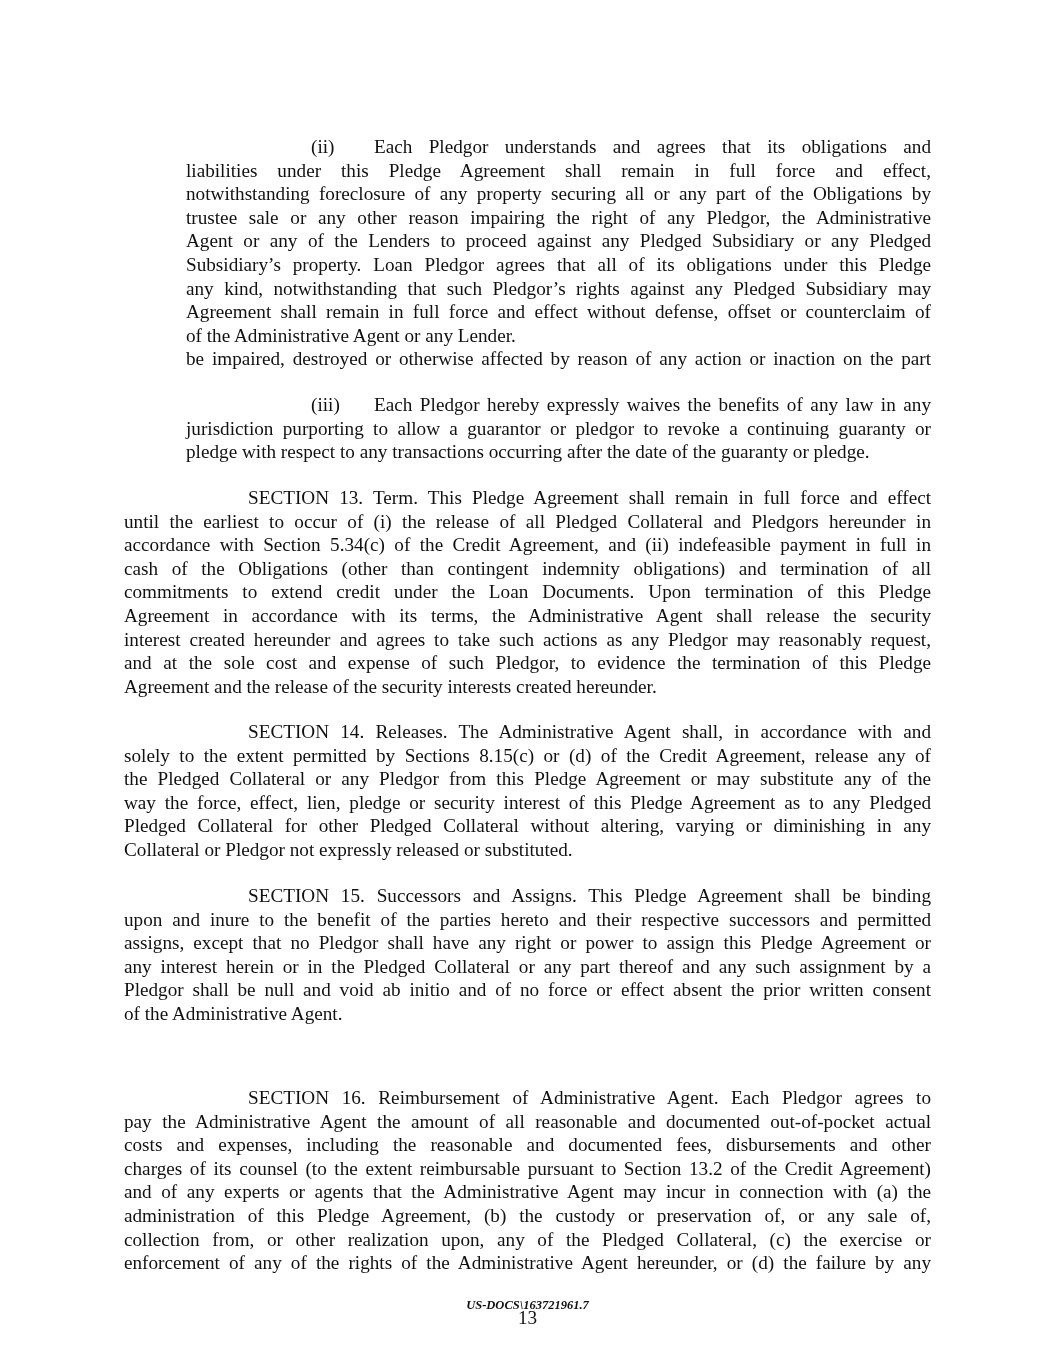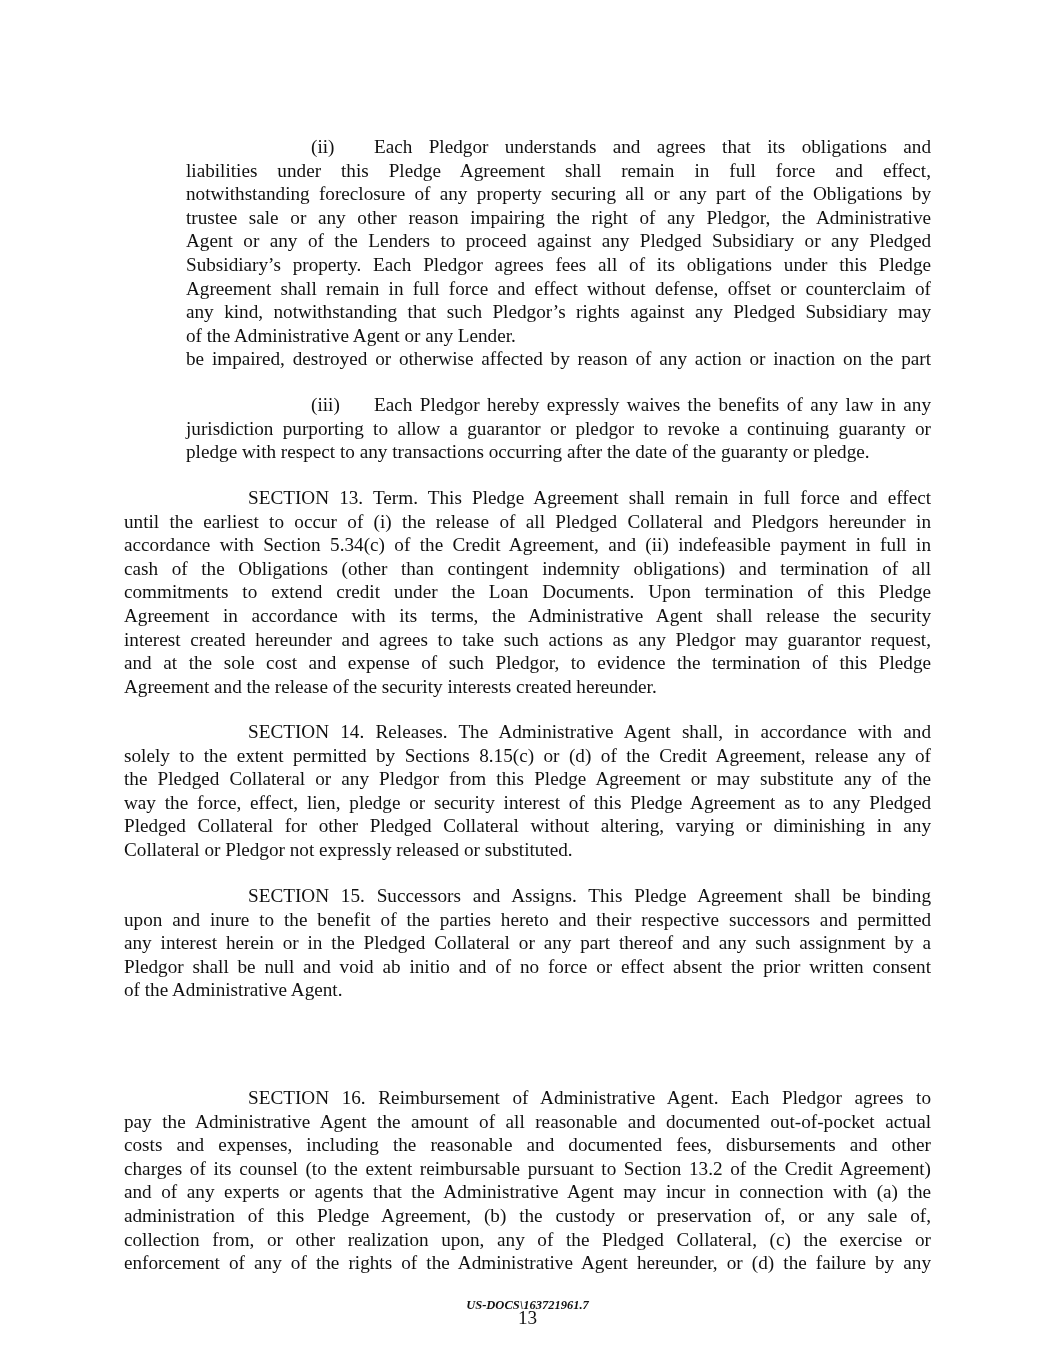--- a/index.html
+++ b/index.html
@@ -87,57 +87,58 @@
 <body>
 
 <div class="page">
 
   <div class="para sub" style="top:125px;">
     <span class="line first-sub"><span class="marker">(ii)</span><span>Each Pledgor understands and agrees that its obligations and</span></span>
     <span class="line">liabilities under this Pledge Agreement shall remain in full force and effect,</span>
     <span class="line">notwithstanding foreclosure of any property securing all or any part of the Obligations by</span>
     <span class="line">trustee sale or any other reason impairing the right of any Pledgor, the Administrative</span>
     <span class="line">Agent or any of the Lenders to proceed against any Pledged Subsidiary or any Pledged</span>
-    <span class="line">Subsidiary’s property.  Each Pledgor agrees fees all of its obligations under this Pledge</span>
+    <span class="line">Subsidiary’s property.  Loan Pledgor agrees that all of its obligations under this Pledge</span>
+    <span class="line">any kind, notwithstanding that such Pledgor’s rights against any Pledged Subsidiary may</span>
     <span class="line">Agreement shall remain in full force and effect without defense, offset or counterclaim of</span>
-    <span class="line">any kind, notwithstanding that such Pledgor’s rights against any Pledged Subsidiary may</span>
     <span class="line last">of the Administrative Agent or any Lender.</span>
     <span class="line">be impaired, destroyed or otherwise affected by reason of any action or inaction on the part</span>
   </div>
 
   <div class="para sub" style="top:383px;">
     <span class="line first-sub"><span class="marker">(iii)</span><span>Each Pledgor hereby expressly waives the benefits of any law in any</span></span>
     <span class="line">jurisdiction purporting to allow a guarantor or pledgor to revoke a continuing guaranty or</span>
     <span class="line last">pledge with respect to any transactions occurring after the date of the guaranty or pledge.</span>
   </div>
 
   <div class="para sect" style="top:476px;">
     <span class="line first-sect"><span>SECTION 13.</span> <span class="heading-u">Term</span><span>.  This Pledge Agreement shall remain in full force and effect</span></span>
     <span class="line">until the earliest to occur of (i) the release of all Pledged Collateral and Pledgors hereunder in</span>
     <span class="line">accordance with Section 5.34(c) of the Credit Agreement, and (ii) indefeasible payment in full in</span>
     <span class="line">cash of the Obligations (other than contingent indemnity obligations) and termination of all</span>
     <span class="line">commitments to extend credit under the Loan Documents.  Upon termination of this Pledge</span>
     <span class="line">Agreement in accordance with its terms, the Administrative Agent shall release the security</span>
-    <span class="line">interest created hereunder and agrees to take such actions as any Pledgor may guarantor request,</span>
+    <span class="line">interest created hereunder and agrees to take such actions as any Pledgor may reasonably request,</span>
     <span class="line">and at the sole cost and expense of such Pledgor, to evidence the termination of this Pledge</span>
     <span class="line last">Agreement and the release of the security interests created hereunder.</span>
   </div>
 
   <div class="para sect" style="top:710px;">
     <span class="line first-sect"><span>SECTION 14.</span> <span class="heading-u">Releases</span><span>.  The Administrative Agent shall, in accordance with and</span></span>
     <span class="line">solely to the extent permitted by Sections 8.15(c) or (d) of the Credit Agreement, release any of</span>
     <span class="line">the Pledged Collateral or any Pledgor from this Pledge Agreement or may substitute any of the</span>
     <span class="line">way the force, effect, lien, pledge or security interest of this Pledge Agreement as to any Pledged</span>
     <span class="line">Pledged Collateral for other Pledged Collateral without altering, varying or diminishing in any</span>
     <span class="line last">Collateral or Pledgor not expressly released or substituted.</span>
   </div>
 
   <div class="para sect" style="top:874px;">
     <span class="line first-sect"><span>SECTION 15.</span> <span class="heading-u">Successors and Assigns</span><span>.  This Pledge Agreement shall be binding</span></span>
     <span class="line">upon and inure to the benefit of the parties hereto and their respective successors and permitted</span>
+    <span class="line">assigns, except that no Pledgor shall have any right or power to assign this Pledge Agreement or</span>
     <span class="line">any interest herein or in the Pledged Collateral or any part thereof and any such assignment by a</span>
     <span class="line">Pledgor shall be null and void ab initio and of no force or effect absent the prior written consent</span>
     <span class="line last">of the Administrative Agent.</span>
   </div>
 
   <div class="para sect" style="top:1037px;margin-top:39px;">
     <span class="line first-sect"><span>SECTION 16.</span> <span class="heading-u">Reimbursement of Administrative Agent</span><span>.  Each Pledgor agrees to</span></span>
     <span class="line">pay the Administrative Agent the amount of all reasonable and documented out-of-pocket actual</span>
     <span class="line">costs and expenses, including the reasonable and documented fees, disbursements and other</span>
     <span class="line">charges of its counsel (to the extent reimbursable pursuant to Section 13.2 of the Credit Agreement)</span>

